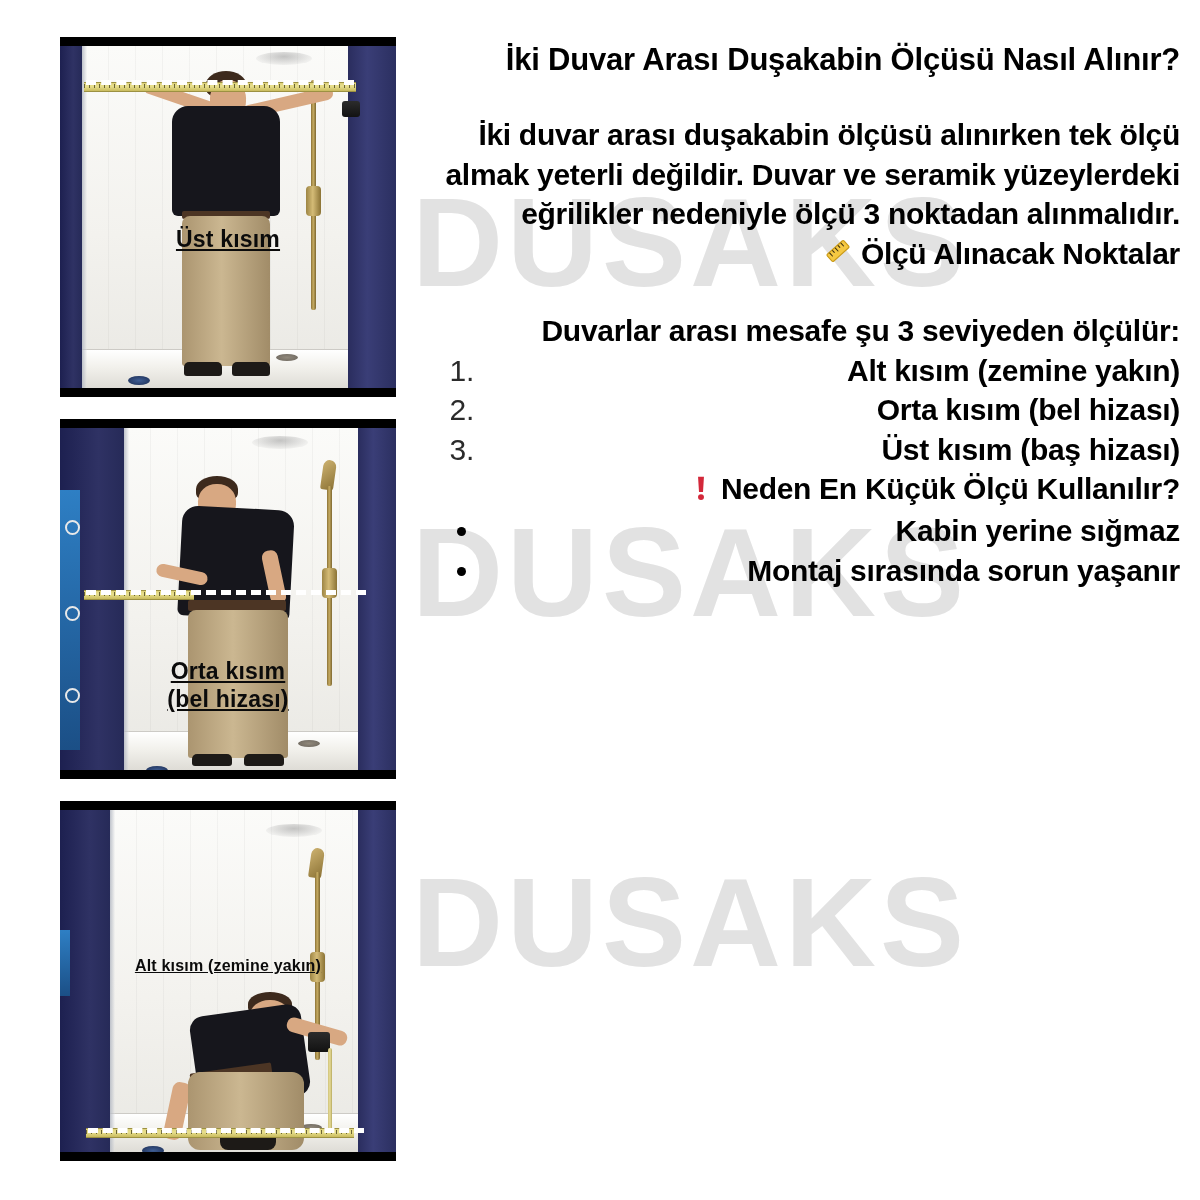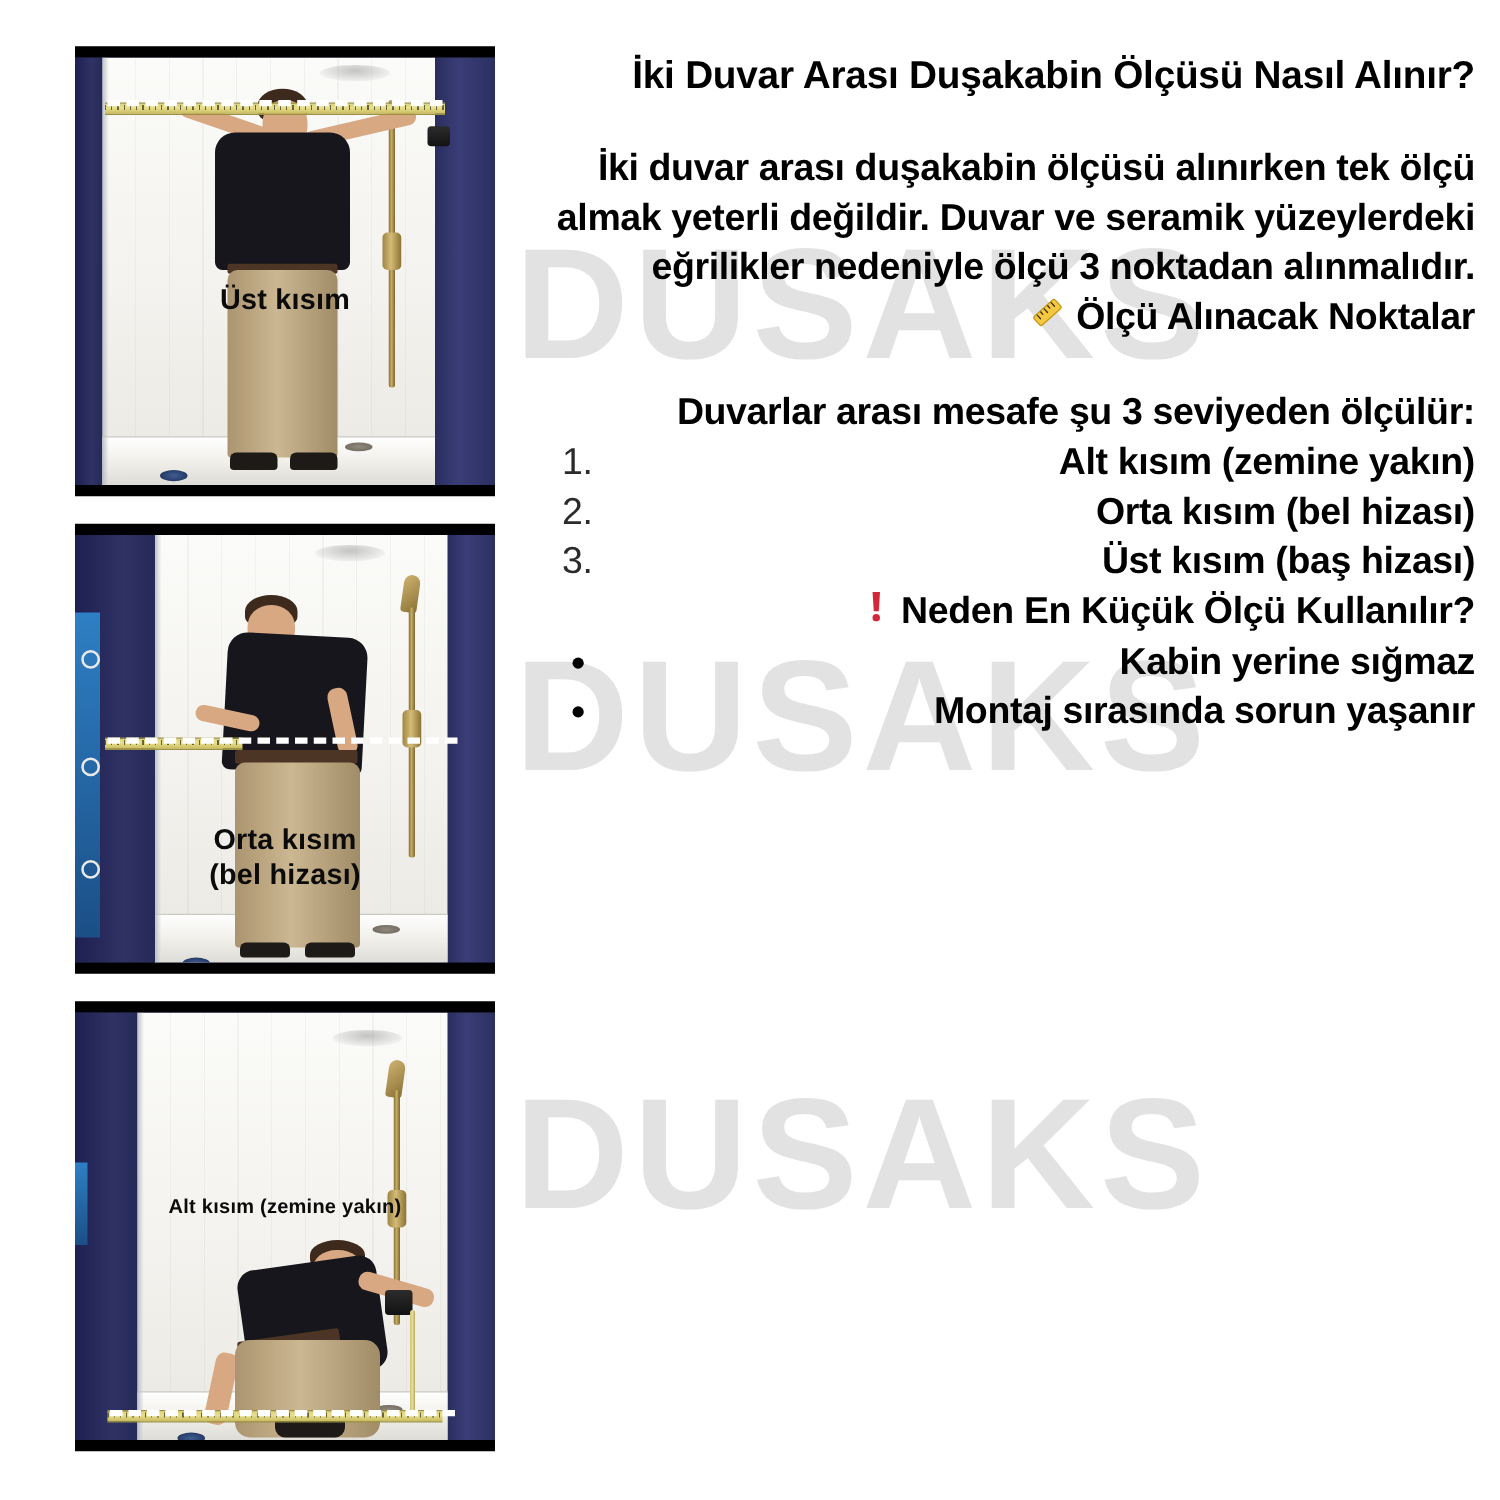--- a/index.html
+++ b/index.html
@@ -218,20 +218,21 @@
   
   .caption {
     position: absolute;
     width: 100%;
     text-align: center;
     color: #0b0b0b;
     font-weight: 700;
     line-height: 1.22;
     letter-spacing: .2px;
     z-index: 6;
+    text-decoration: underline;
   }
   .caption.big { font-size: 23px; }
   .caption.small { font-size: 16px; }
 
   
   .text-column {
     position: absolute;
     left: 420px;
     top: 40px;
     width: 760px;

